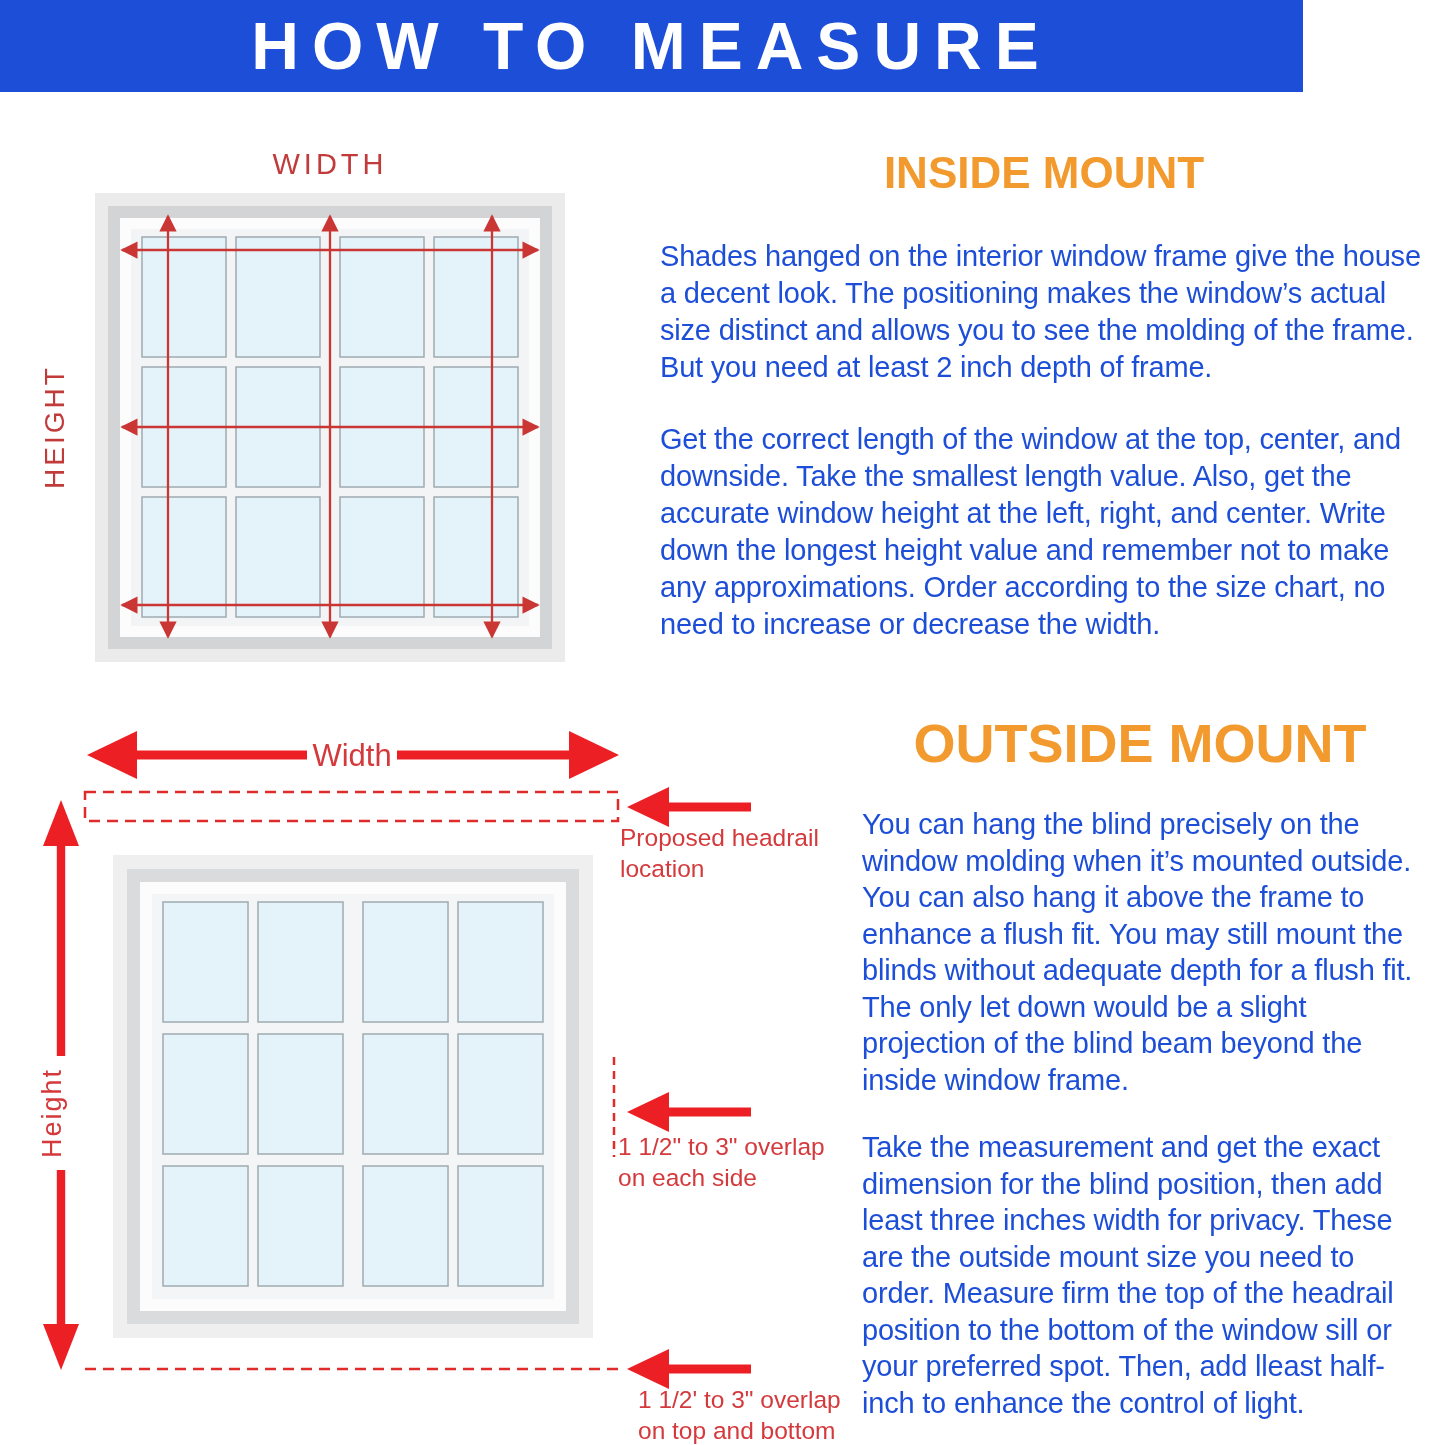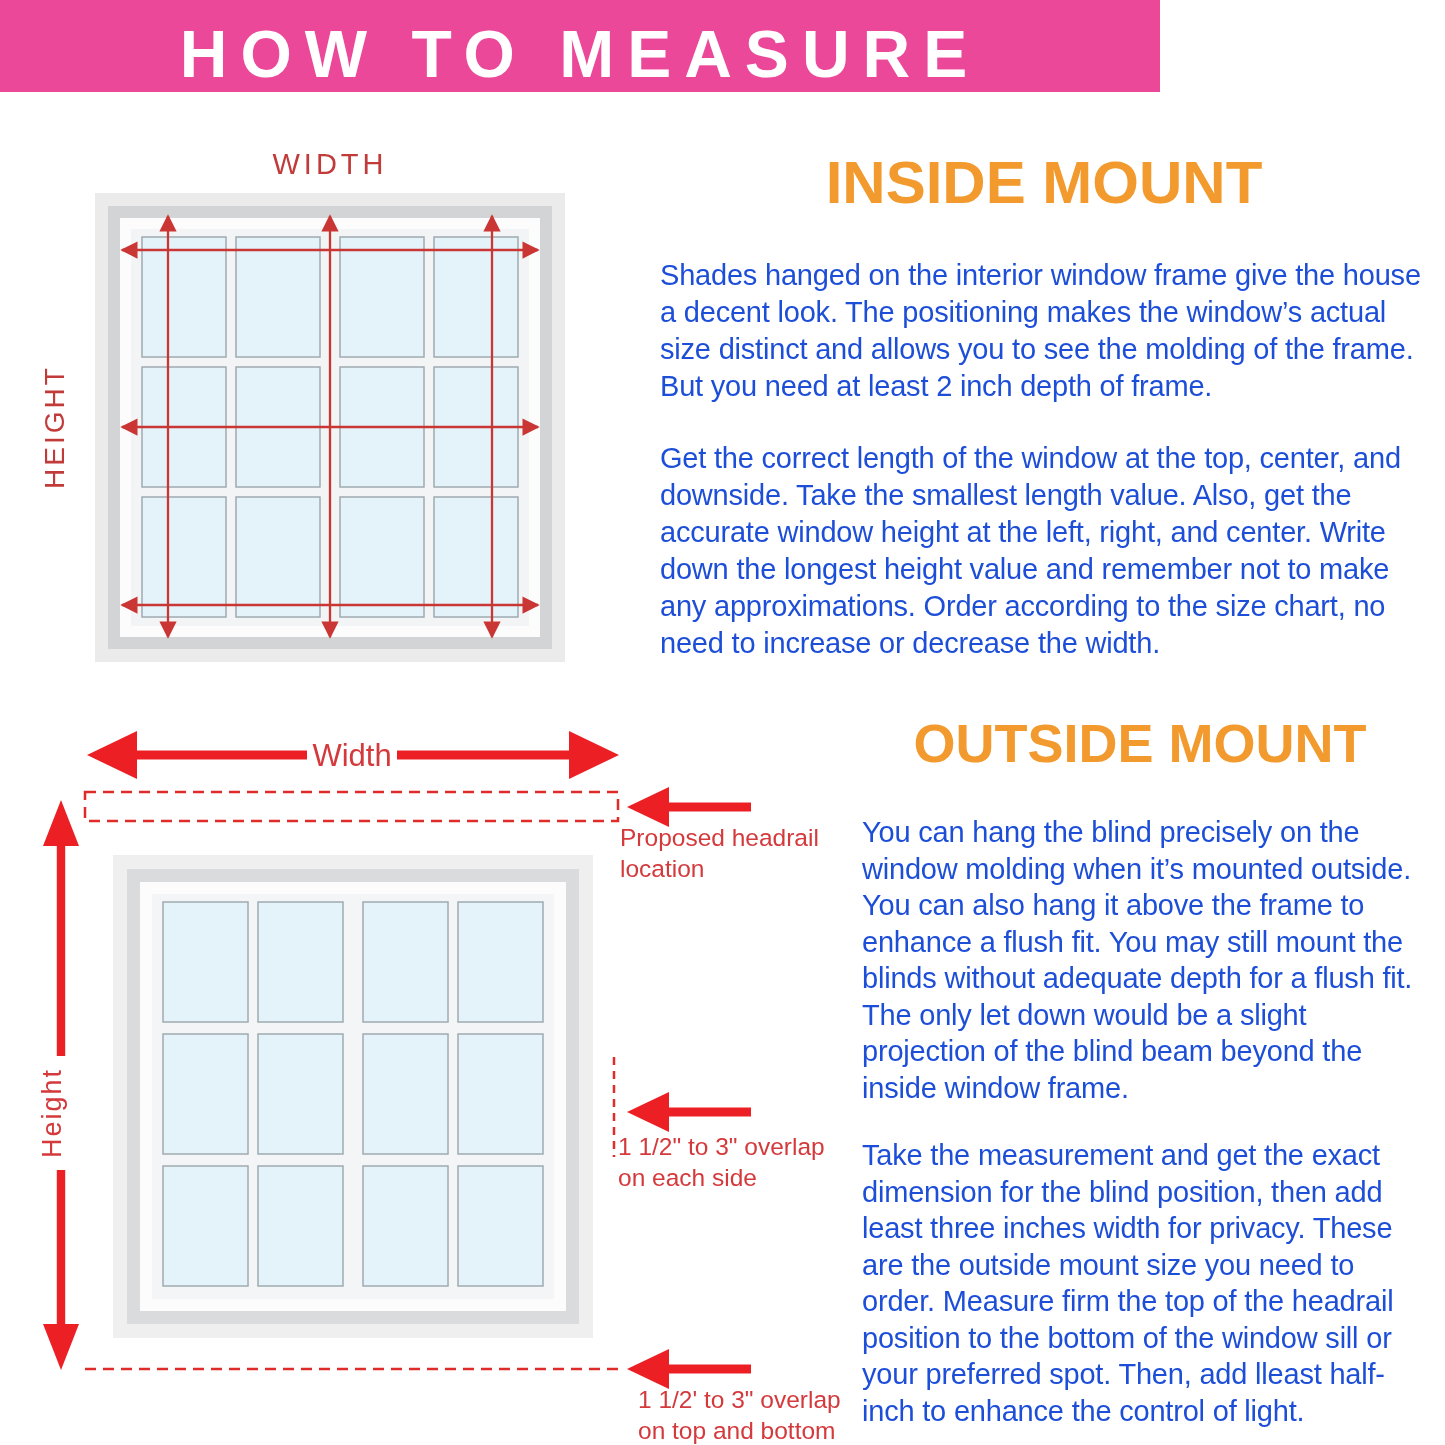--- a/index.html
+++ b/index.html
@@ -1,33 +1,33 @@
 <!DOCTYPE html>
 <html><head>
 <meta charset="utf-8">
 <style>
   html,body{margin:0;padding:0;background:#ffffff;}
   #page{position:relative;width:1445px;height:1445px;background:#ffffff;overflow:hidden;
         font-family:"Liberation Sans", sans-serif;}
-  .banner{position:absolute;left:0;top:0;width:1160px;height:92px;background:#ec4899;
-          display:flex;align-items:flex-end;justify-content:center;}
+  .banner{position:absolute;left:0;top:0;width:1303px;height:92px;background:#1d4ed8;
+          display:flex;align-items:center;justify-content:center;}
   .banner h1{margin:0;color:#ffffff;font-size:66px;font-weight:bold;letter-spacing:13px;
              font-family:"Liberation Sans", sans-serif;}
   .txtcol{position:absolute;color:#3b3b3b;}
   .txtcol h2{margin:0;text-align:center;color:#f29a2e;font-weight:bold;}
   .txtcol p{margin:0;color:#1d4ed8;font-size:29px;letter-spacing:-0.2px;}
   #inside-col{left:660px;top:148px;width:768px;}
-  #inside-col h2{font-size:60px;}
+  #inside-col h2{font-size:44px;}
   #inside-col p{line-height:37px;}
   #inside-col .p1{margin-top:40px;}
   #inside-col .p2{margin-top:35px;}
   #outside-col{left:862px;top:712px;width:556px;}
   #outside-col h2{font-size:54px;}
   #outside-col p{line-height:36.5px;}
-  #outside-col .p1{margin-top:40px;}
+  #outside-col .p1{margin-top:32px;}
   #outside-col .p2{margin-top:31px;}
   svg{position:absolute;left:0;overflow:visible;}
   #diag-top{top:120px;}
   #diag-bottom{top:705px;}
   .redlabel{fill:#d4393c;font-family:"Liberation Sans", sans-serif;}
   .measlabel{fill:#c23b3b;font-family:"Liberation Sans", sans-serif;}
 </style>
 </head>
 <body>
 

